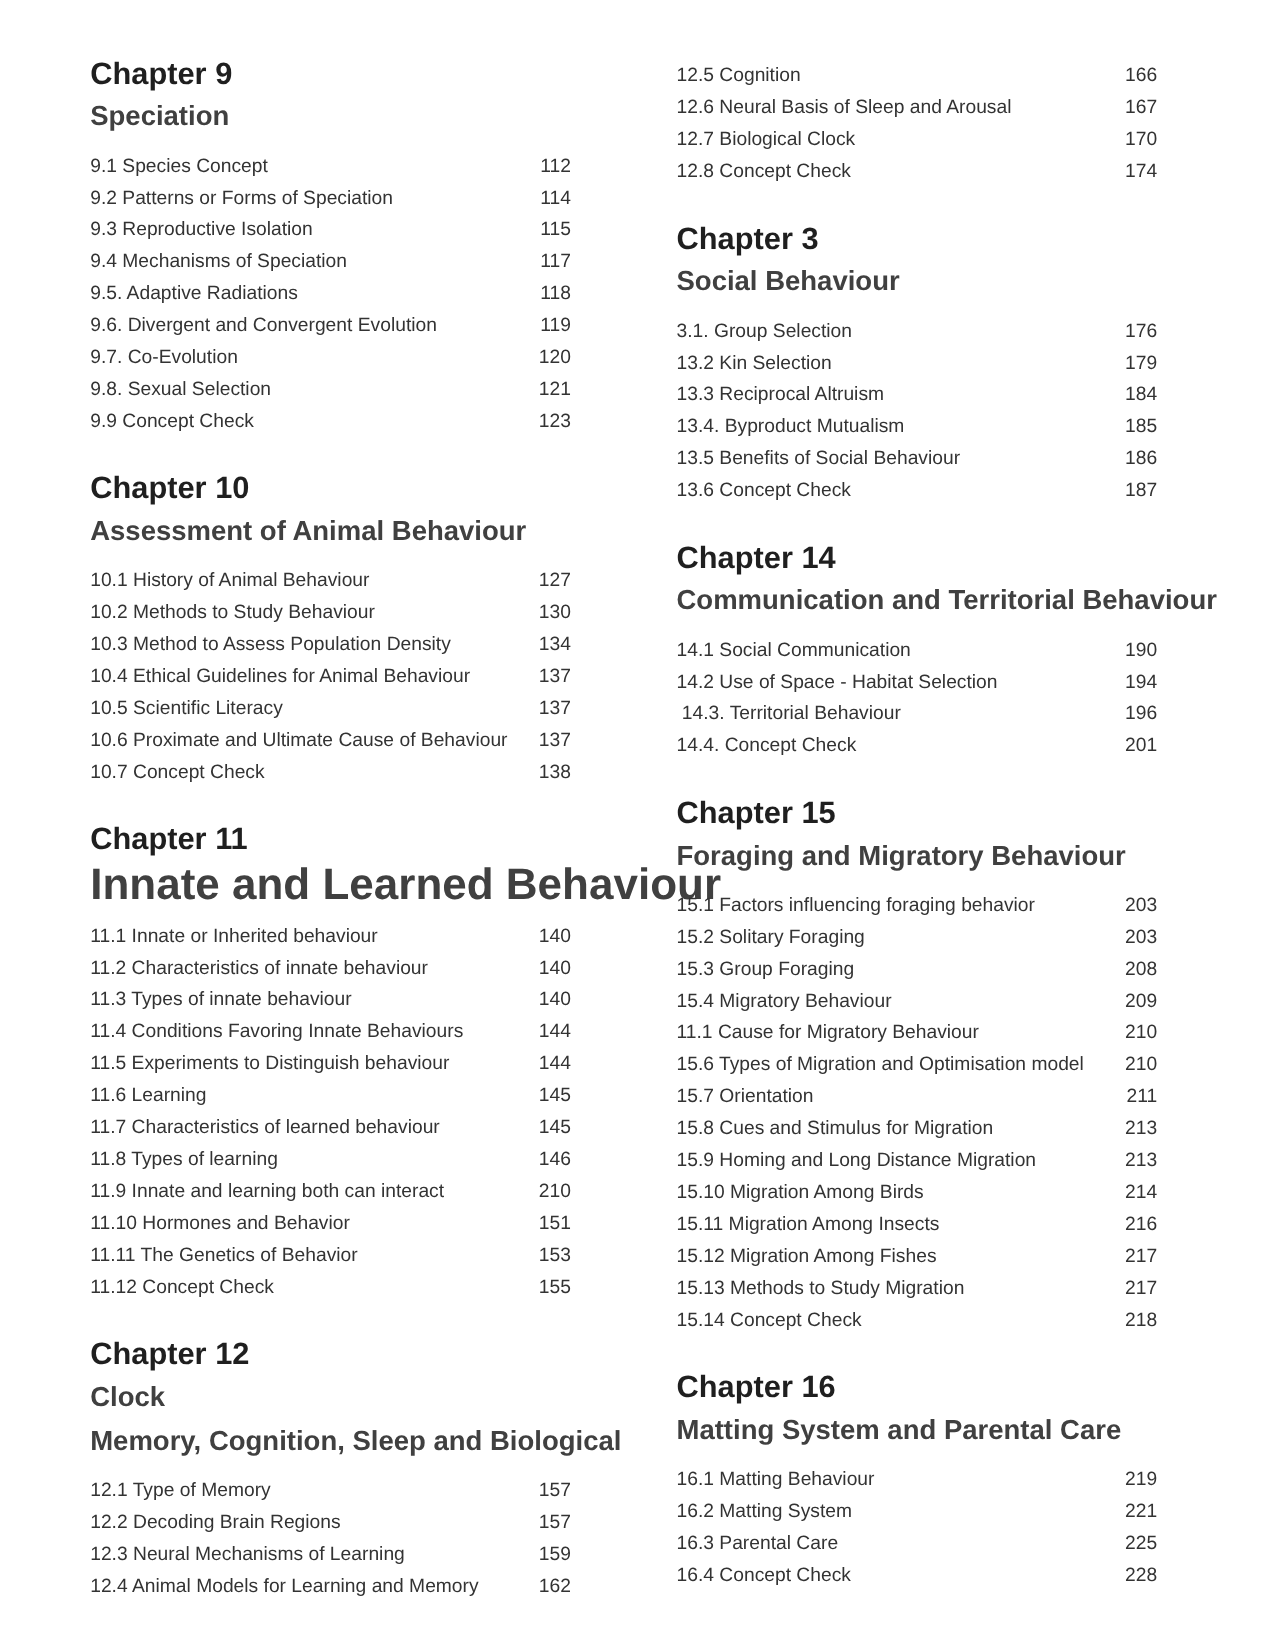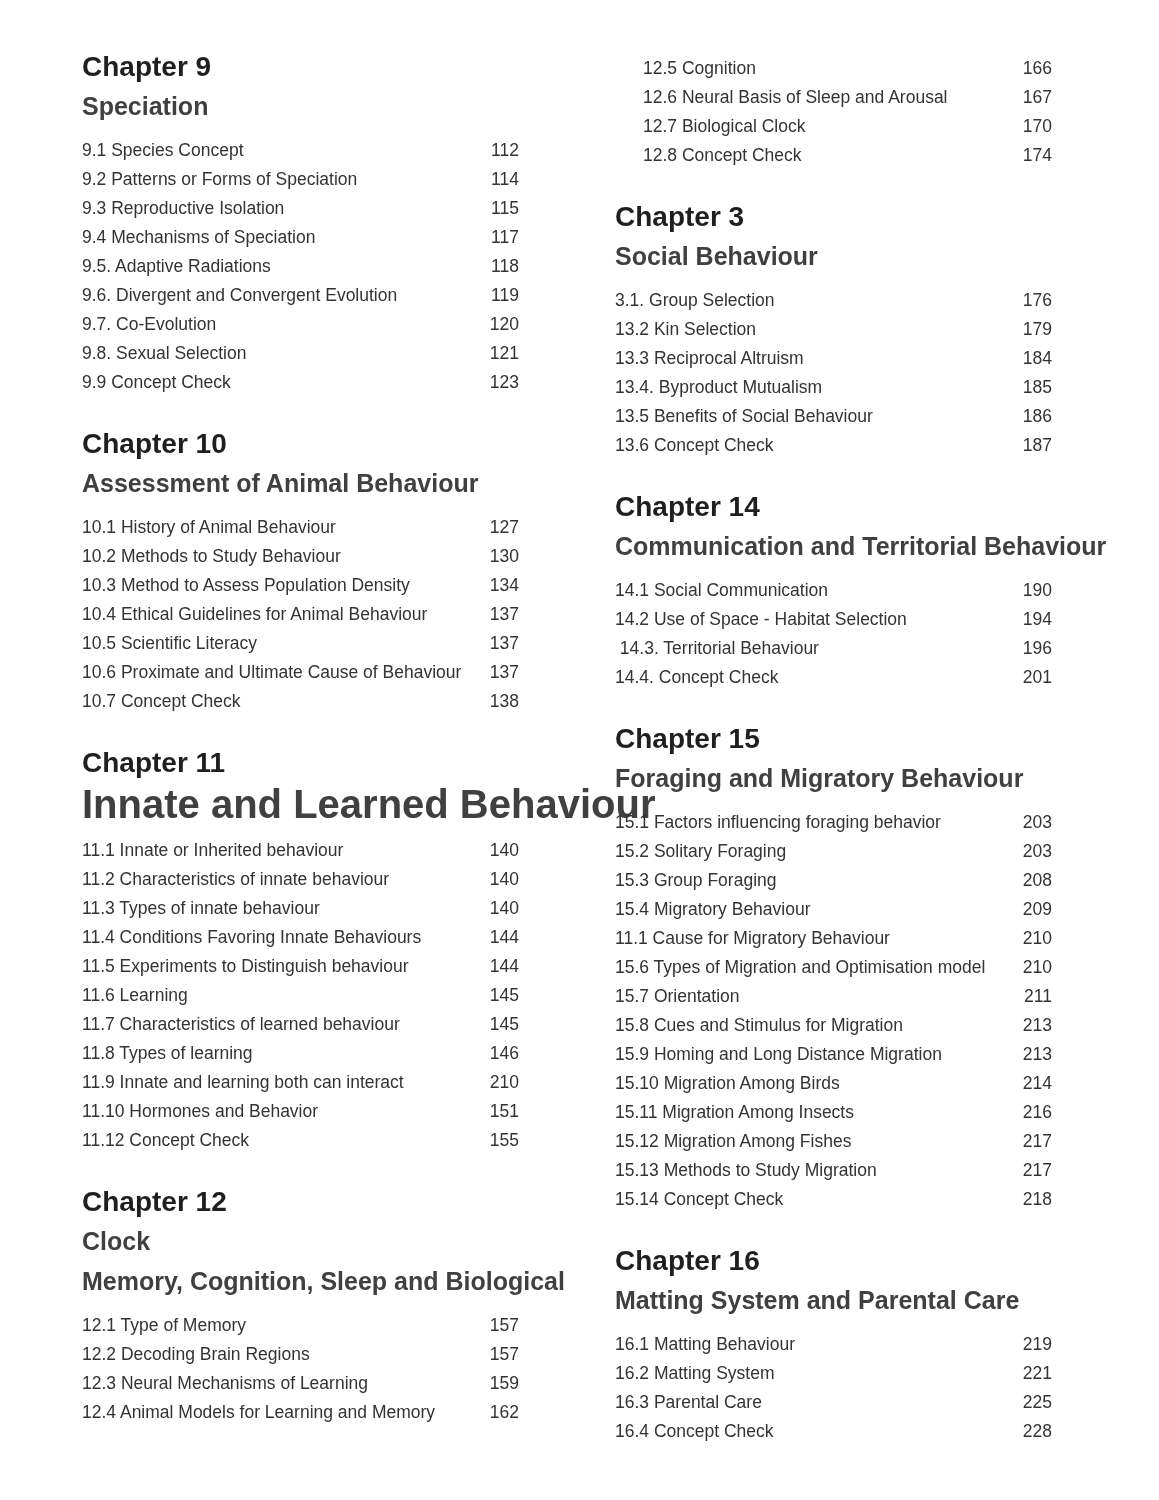--- a/index.html
+++ b/index.html
@@ -13,21 +13,21 @@
   .toc-column {
     position: absolute;
     top: 48px;
     width: 437px;
   }
   #left-column  { left: 82px;  }
   #right-column { left: 615px; top: 44px; }
 
   .chapter-section { margin-top: 28px; }
   .chapter-section.first { margin-top: 0; }
-  .chapter-section.continuation { margin-top: 0; margin-left: 28px; }
+  .chapter-section.continuation { margin-top: 0; }
 
   .chapter-heading {
     font-size: 28px;
     font-weight: bold;
     line-height: 38px;
     color: #1f1f1f;
     white-space: nowrap;
   }
   .chapter-title-line {
     font-size: 25px;
@@ -170,20 +170,24 @@
         </div>
         <div class="toc-entry">
           <span class="toc-entry-label">11.9 Innate and learning both can interact</span>
           <span class="toc-entry-page">210</span>
         </div>
         <div class="toc-entry">
           <span class="toc-entry-label">11.10 Hormones and Behavior</span>
           <span class="toc-entry-page">151</span>
         </div>
         <div class="toc-entry">
+          <span class="toc-entry-label">11.11 The Genetics of Behavior</span>
+          <span class="toc-entry-page">153</span>
+        </div>
+        <div class="toc-entry">
           <span class="toc-entry-label">11.12 Concept Check</span>
           <span class="toc-entry-page">155</span>
         </div>
       </div>
     </div>
     <div class="chapter-section">
       <div class="chapter-heading">Chapter 12</div>
       <div class="chapter-title-line">Clock</div>
       <div class="chapter-title-line">Memory, Cognition, Sleep and Biological</div>
       <div class="entries">

